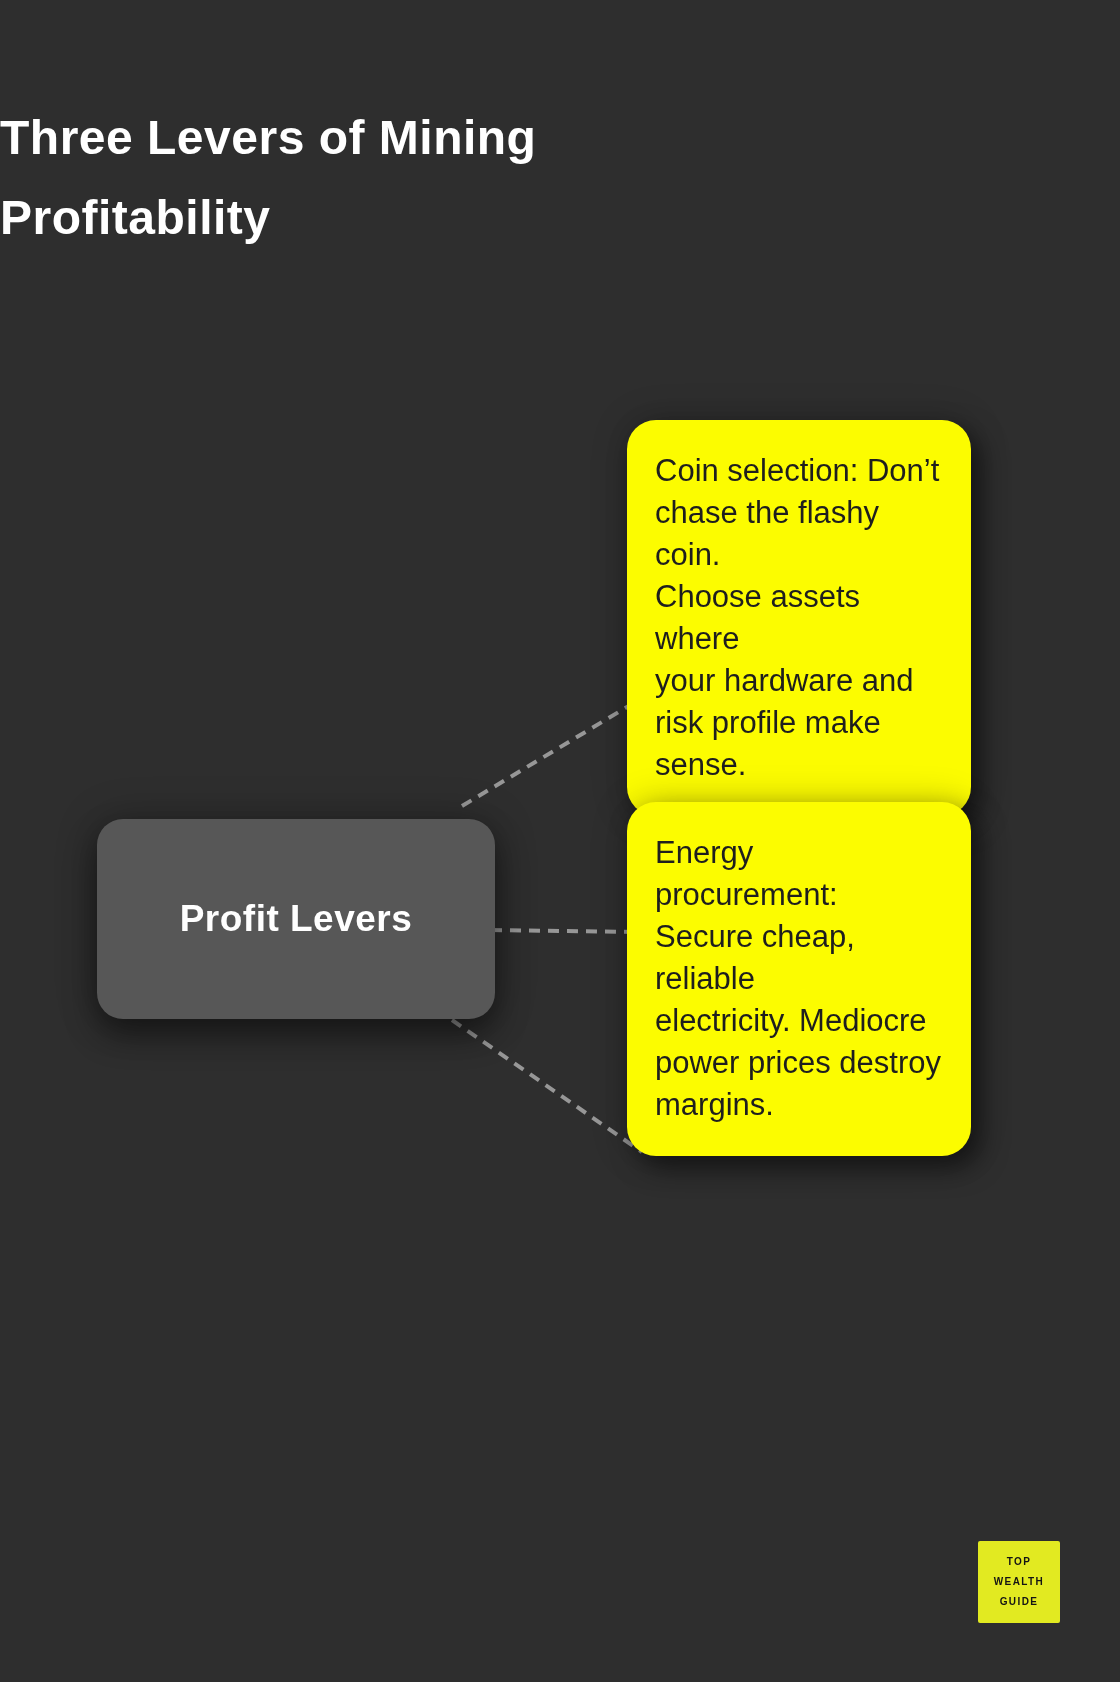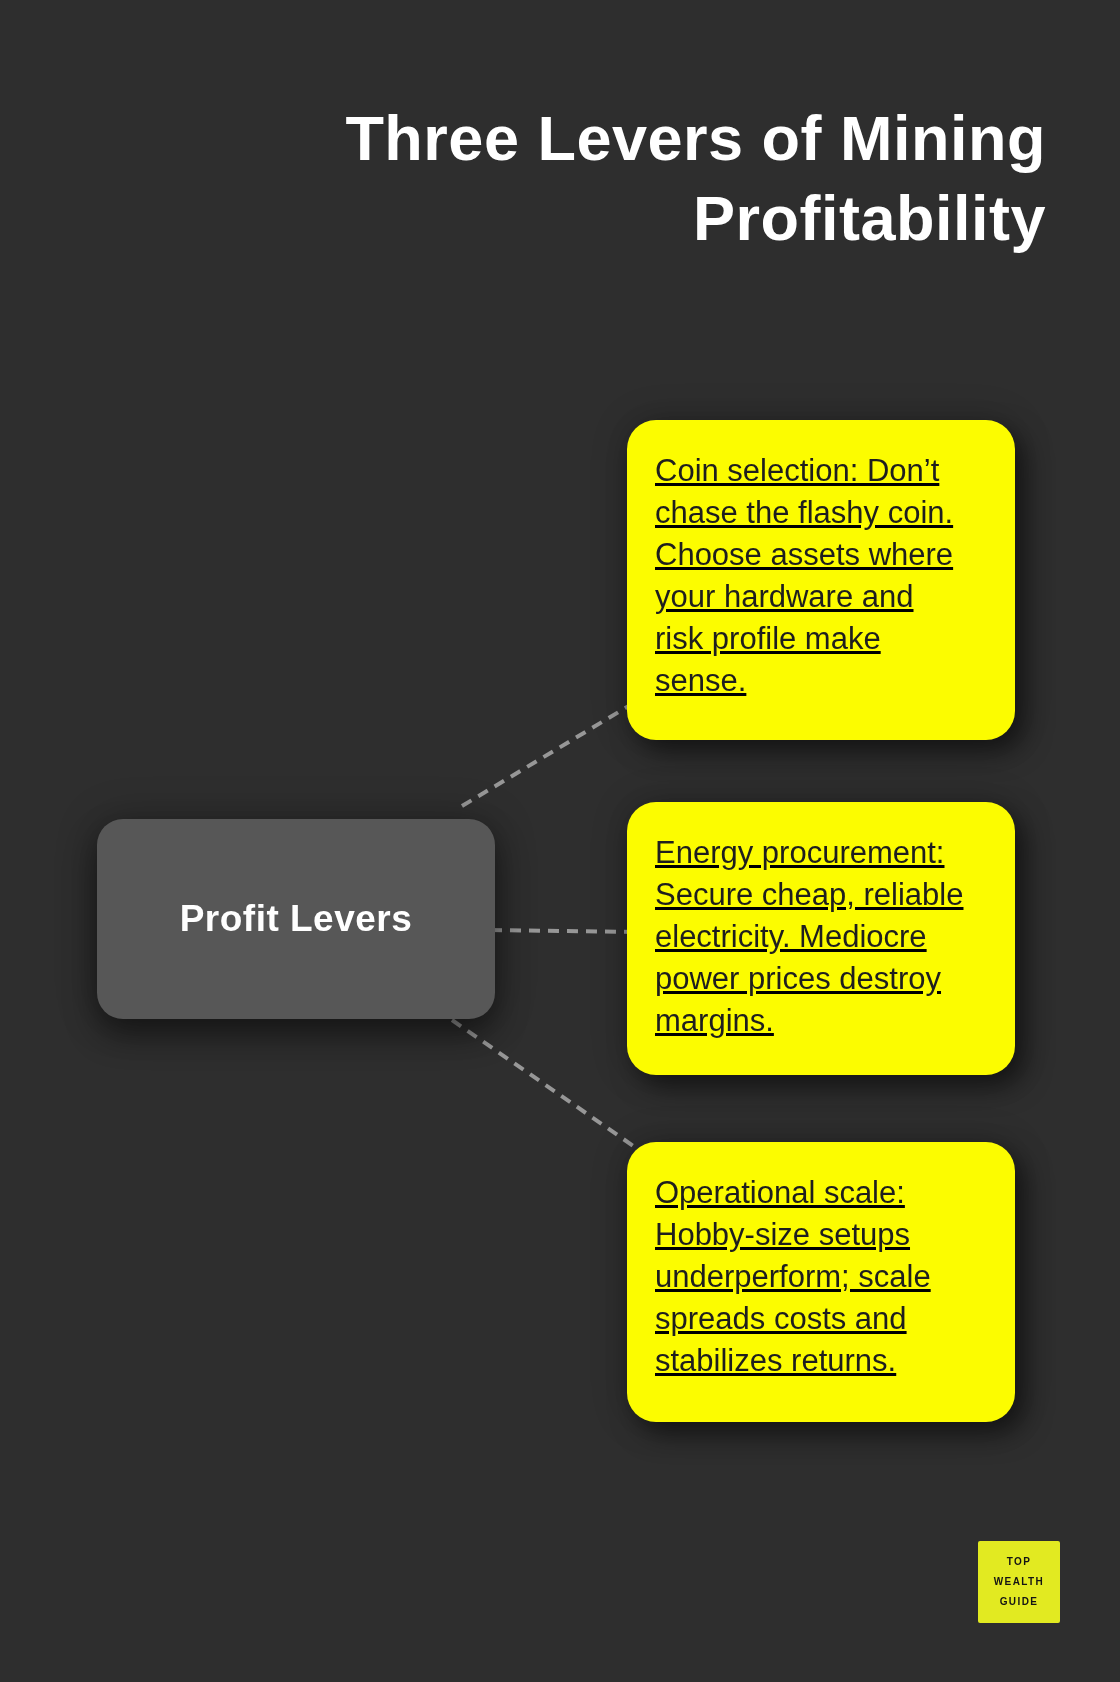--- a/index.html
+++ b/index.html
@@ -25,23 +25,23 @@
     height:1682px;
     background:var(--background);
     overflow:hidden;
   }
   .title{
     position:absolute;
     top:98px;
     left:0;
     width:1046px;
     margin:0;
-    text-align:right;
+    text-align:left;
     color:var(--title-text);
-    font-size:63px;
+    font-size:48px;
     line-height:80px;
     font-weight:700;
     white-space:pre-line;
     letter-spacing:0.5px;
   }
   .connectors{
     position:absolute;
     top:0;
     left:0;
     width:1120px;
@@ -68,27 +68,26 @@
   }
   .center-node span{
     color:var(--node-text);
     font-size:37px;
     font-weight:700;
     letter-spacing:0.5px;
   }
   .card{
     position:absolute;
     left:627px;
-    width:388px;
+    width:344px;
     box-sizing:border-box;
     background:var(--card-yellow);
     border-radius:29px;
     padding:30px 28px;
     box-shadow:10px 12px 26px rgba(0,0,0,0.5), 0 0 36px rgba(0,0,0,0.22);
-    text-decoration:underline;
   }
   .card p{
     margin:0;
     color:var(--card-text);
     font-size:31px;
     line-height:42px;
     white-space:pre-line;
   }
   .card-1{ top:420px; min-height:320px; }
   .card-2{ top:802px; min-height:273px; }
@@ -143,27 +142,20 @@
   </div>
 
   <div class="card card-2">
     <p>Energy procurement:
 Secure cheap, reliable
 electricity. Mediocre
 power prices destroy
 margins.</p>
   </div>
 
-  <div class="card card-3">
-    <p>Operational scale:
-Hobby-size setups
-underperform; scale
-spreads costs and
-stabilizes returns.</p>
-  </div>
 
   <div class="logo">
     <span>TOP</span>
     <span>WEALTH</span>
     <span>GUIDE</span>
   </div>
 
 </div>
 
 </body></html>

